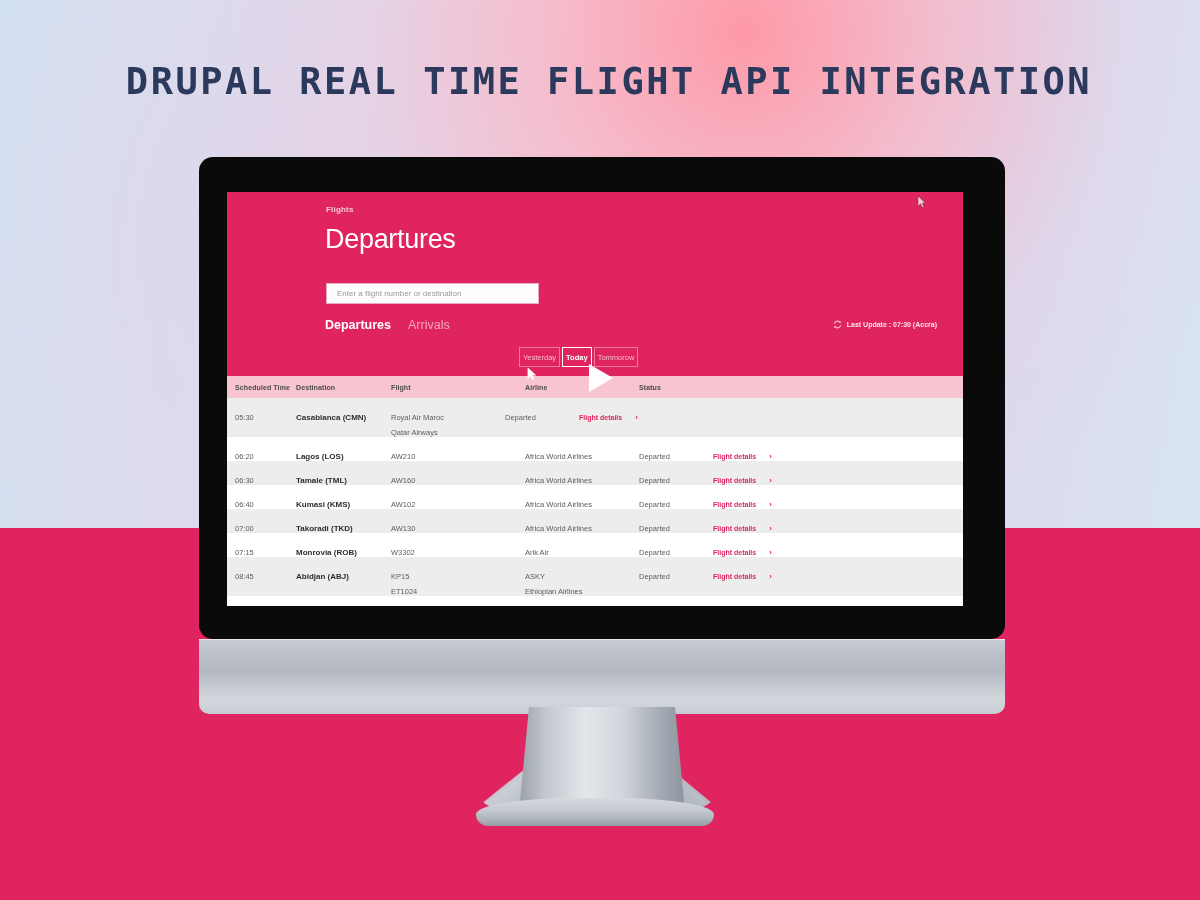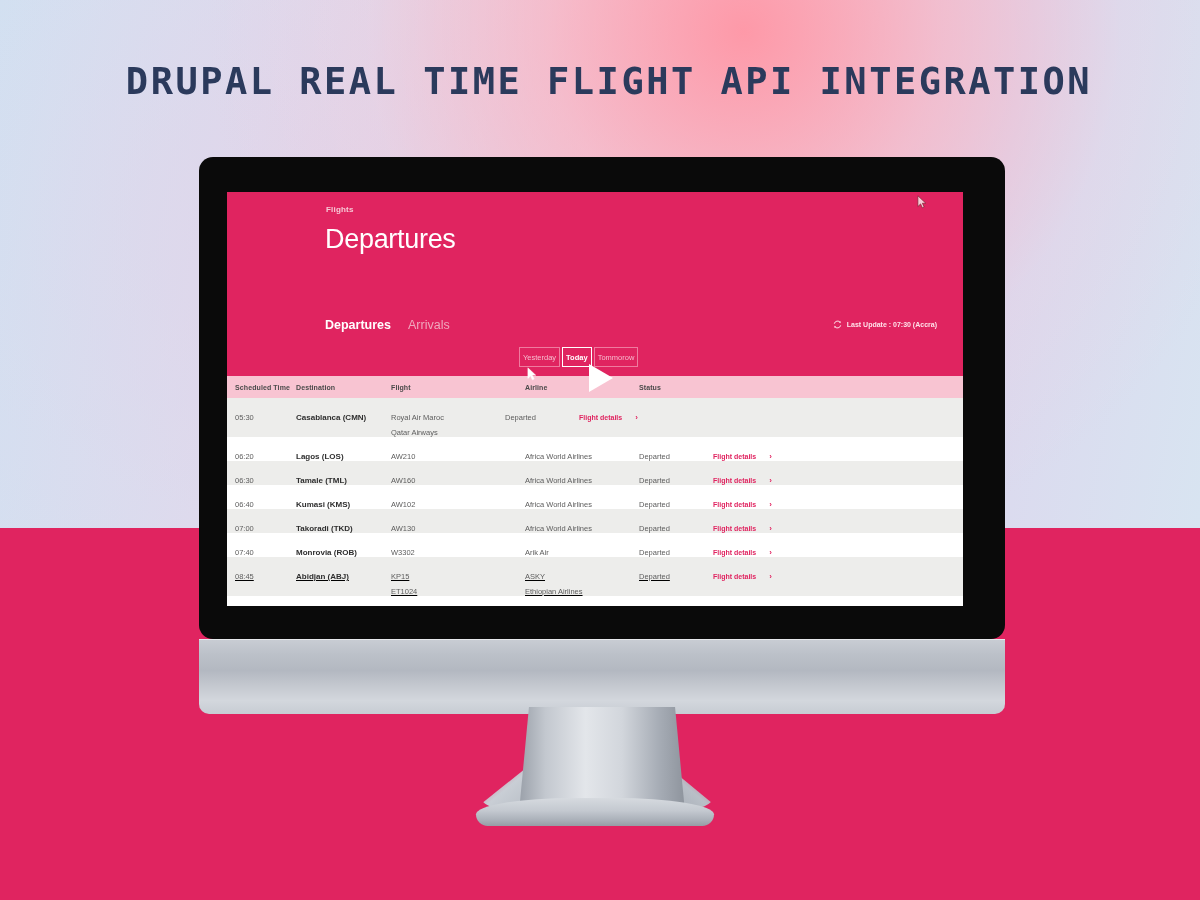--- a/index.html
+++ b/index.html
@@ -189,20 +189,21 @@
 <div id="monitor-stand-base"></div>
 
 <div id="screen">
 
   <div id="app-header">
 
     <div id="breadcrumb">Flights</div>
 
     <div id="page-title">Departures</div>
 
+    <input id="search-input" type="text" placeholder="Enter a flight number or destination" style="">
 
     <div id="view-tabs">
       <div class="view-tab active">Departures</div>
       <div class="view-tab">Arrivals</div>
     </div>
 
     <div id="last-update">
       <svg id="refresh-icon" viewBox="0 0 16 16">
         <path d="M13.2 4.6A6 6 0 0 0 2.3 6.6" fill="none" stroke="#ffe2ea" stroke-width="1.7"></path>
         <path d="M2.8 11.4a6 6 0 0 0 10.9-2" fill="none" stroke="#ffe2ea" stroke-width="1.7"></path>
@@ -299,33 +300,33 @@
             <div class="cell c-status"><span>Departed</span></div>
             <div class="cell c-det"><span class="details-link">
                 <span>Flight details</span>
                 <span class="chev">›</span>
               </span></div>
           </div>
           <div class="row-pad"></div>
         </div>
         <div class="row plain" style="height: 24px;">
           <div class="row-inner">
-            <div class="cell c-time"><span>07:40</span></div>
+            <div class="cell c-time"><span>07:15</span></div>
             <div class="cell c-dest"><span>Monrovia (ROB)</span></div>
             <div class="cell c-flight"><span>W3302</span></div>
             <div class="cell c-air"><span>Arik Air</span></div>
             <div class="cell c-status"><span>Departed</span></div>
             <div class="cell c-det"><span class="details-link">
                 <span>Flight details</span>
                 <span class="chev">›</span>
               </span></div>
           </div>
           <div class="row-pad"></div>
         </div>
-        <div class="row alt" style="height: 39px; text-decoration: underline;">
+        <div class="row alt" style="height: 39px;">
           <div class="row-inner">
             <div class="cell c-time"><span>08:45</span></div>
             <div class="cell c-dest"><span>Abidjan (ABJ)</span></div>
             <div class="cell c-flight"><span>KP15</span><span class="sub">ET1024</span></div>
             <div class="cell c-air"><span>ASKY</span><span class="sub">Ethiopian Airlines</span></div>
             <div class="cell c-status"><span>Departed</span></div>
             <div class="cell c-det"><span class="details-link">
                 <span>Flight details</span>
                 <span class="chev">›</span>
               </span></div>

